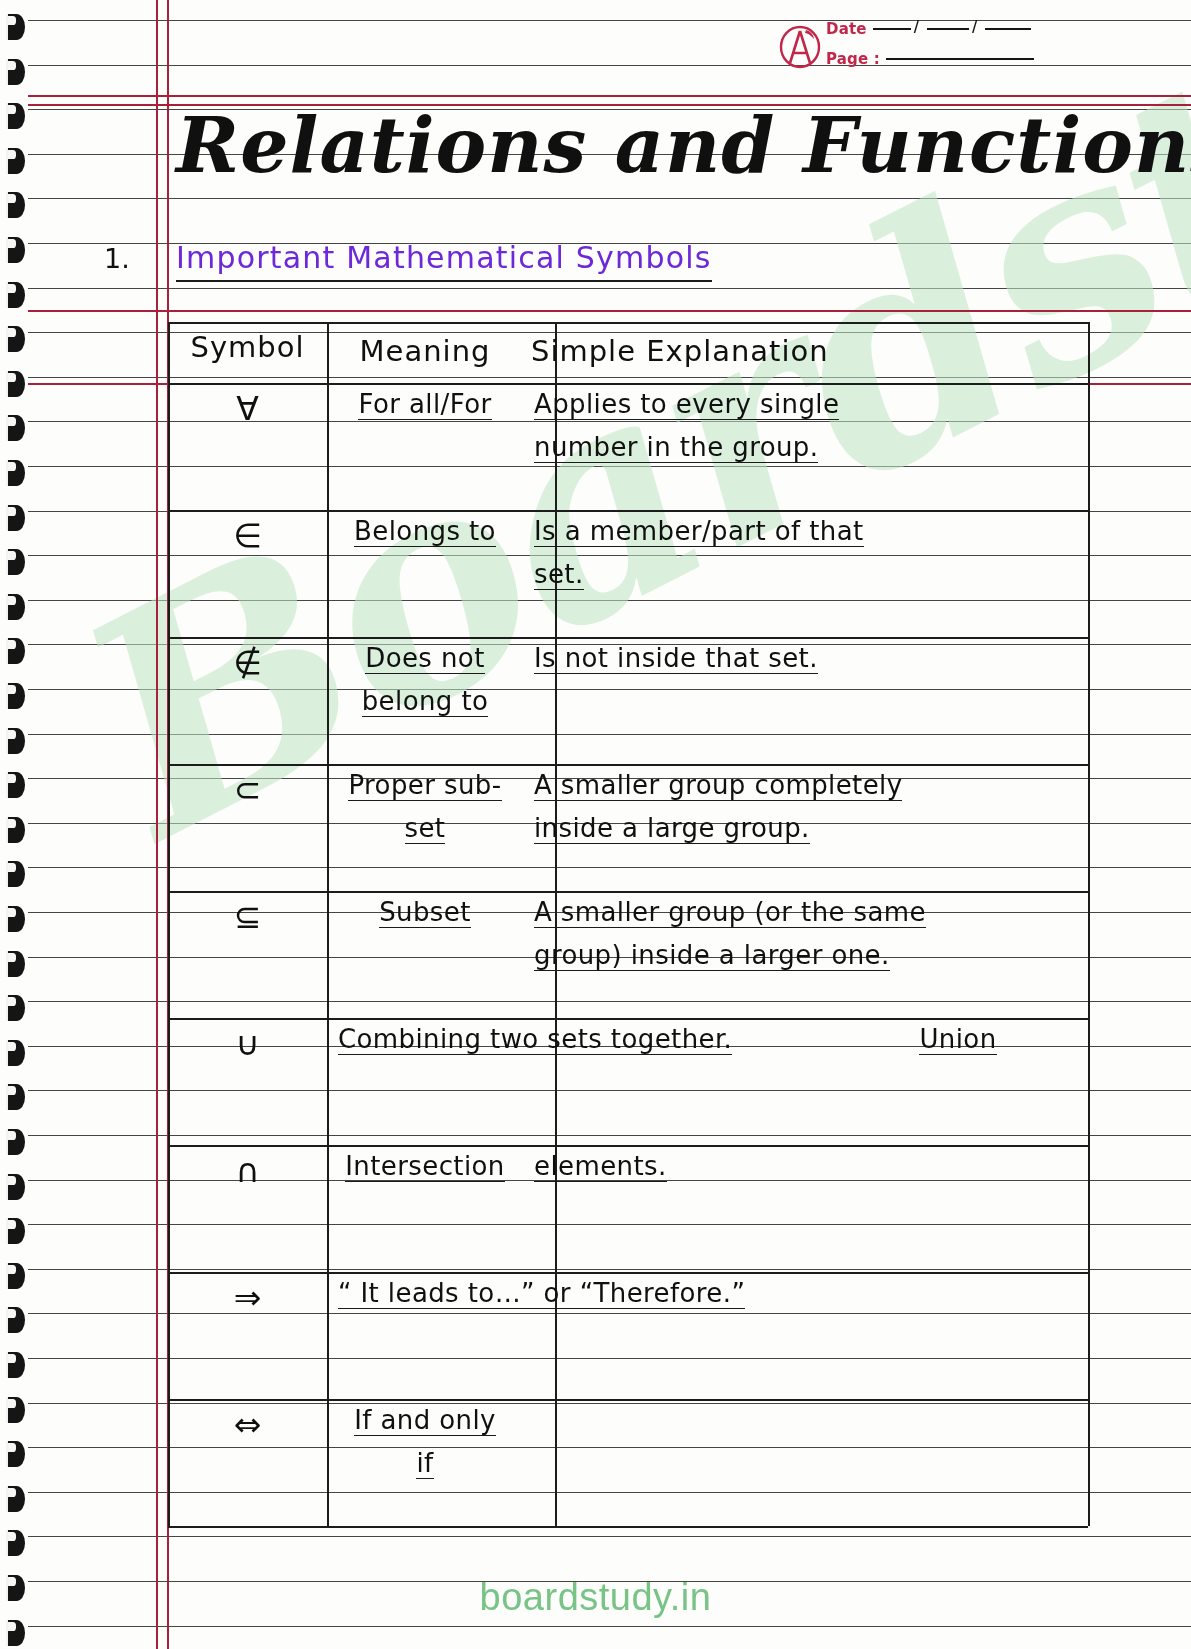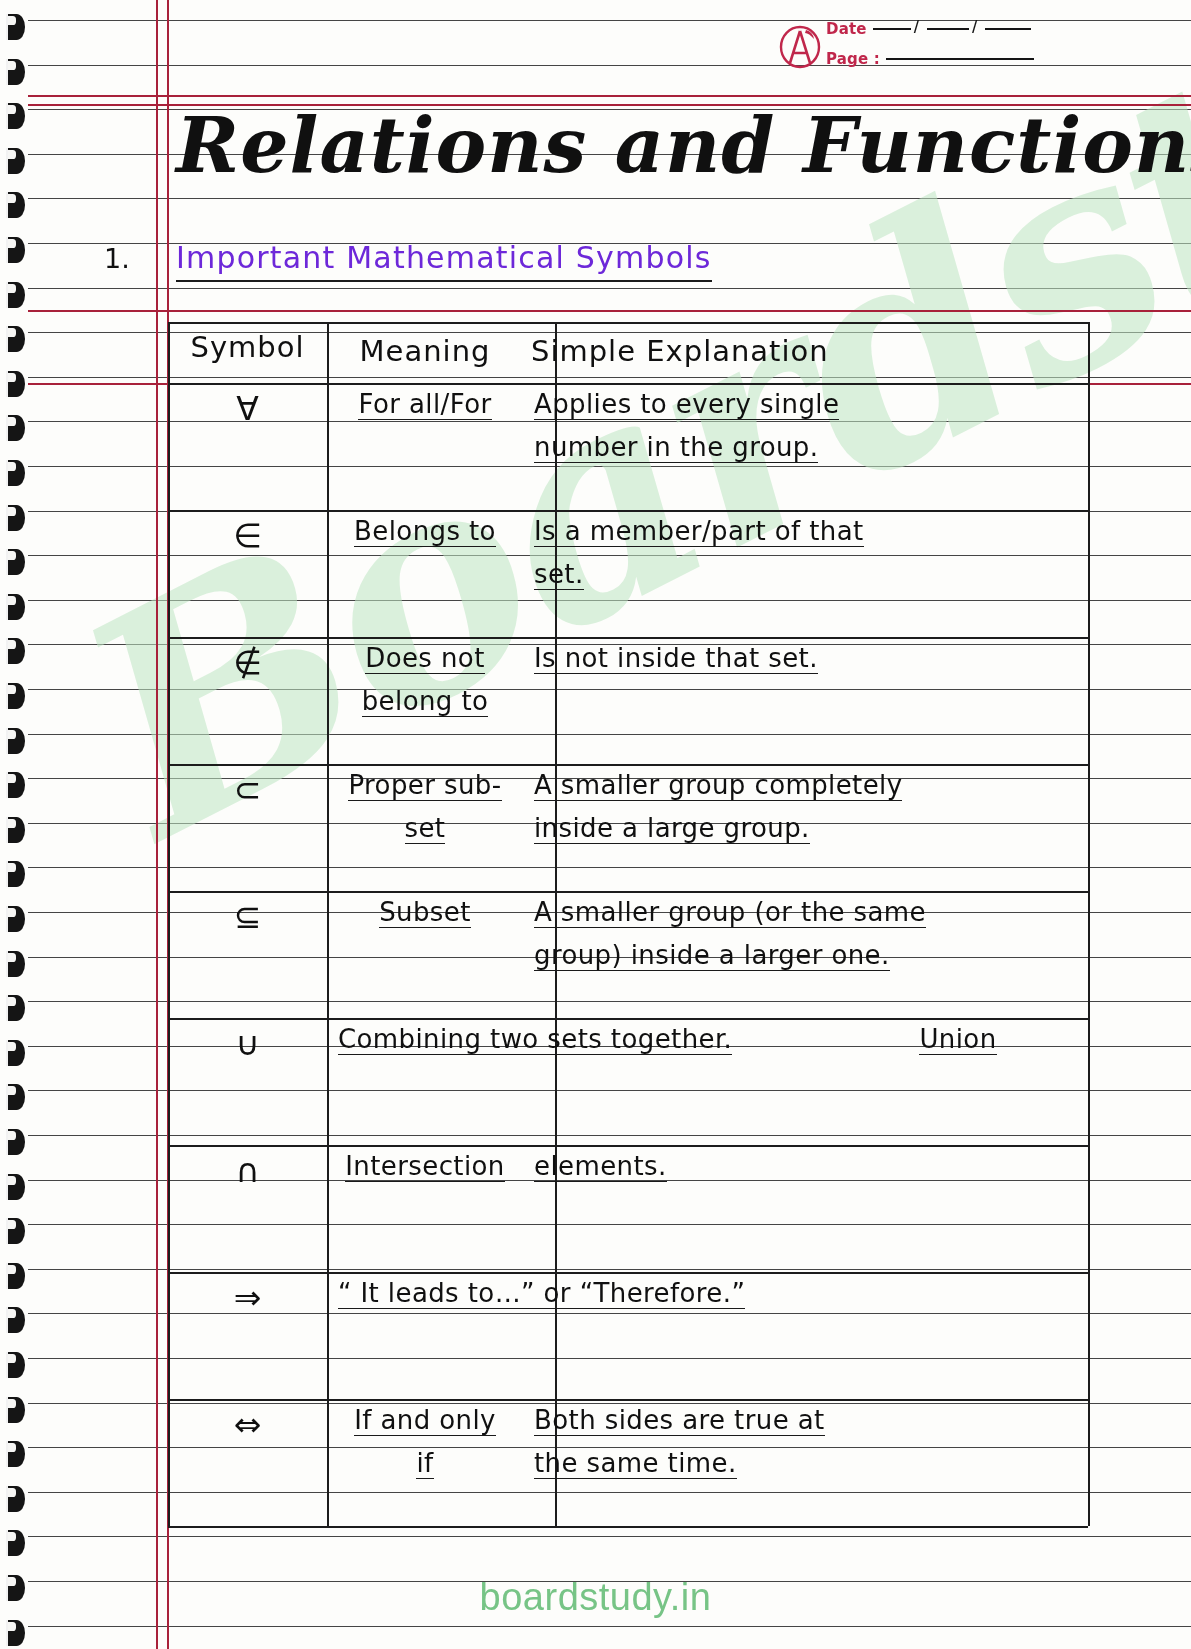--- a/index.html
+++ b/index.html
@@ -507,24 +507,20 @@
             <div class="cell c-exp">
               <div><span class="underline">“ It leads to…” or “Therefore.”</span></div>
             </div>
           </div>
           <div class="trow" style="top: 1077px;">
             <div class="cell c-sym">⇔</div>
             <div class="cell c-mean">
               <div><span class="underline">If and only</span></div>
               <div><span class="underline">if</span></div>
             </div>
-            <div class="cell c-exp">
-              <div><span class="underline">Both sides are true at</span></div>
-              <div><span class="underline">the same time.</span></div>
-            </div>
           </div>
         </div>
     </div>
 
   </div>
 
   <div class="footer-brand">boardstudy.in</div>
 
 </div>
 

